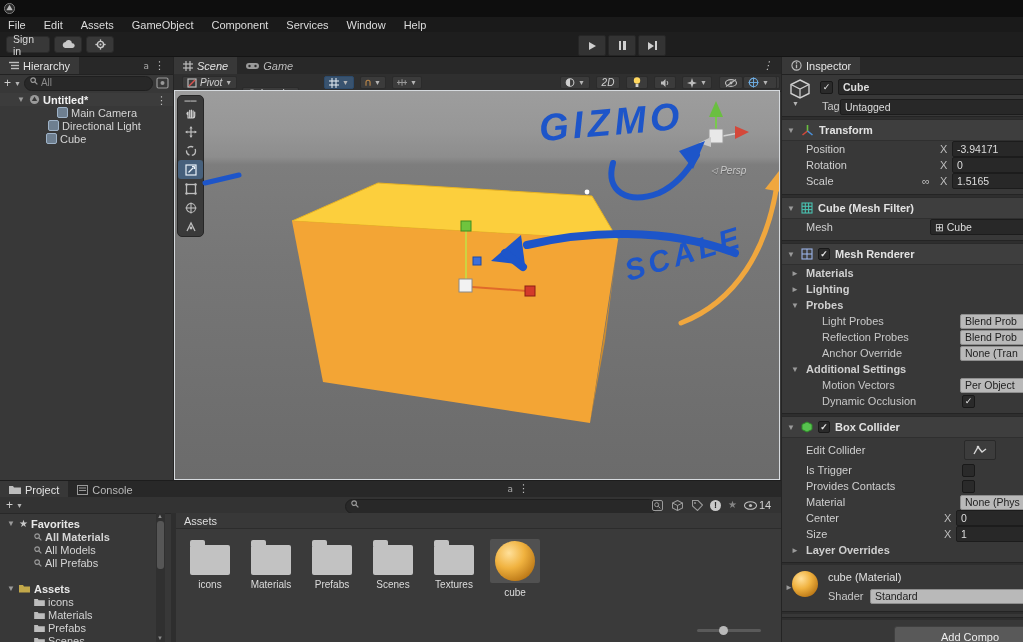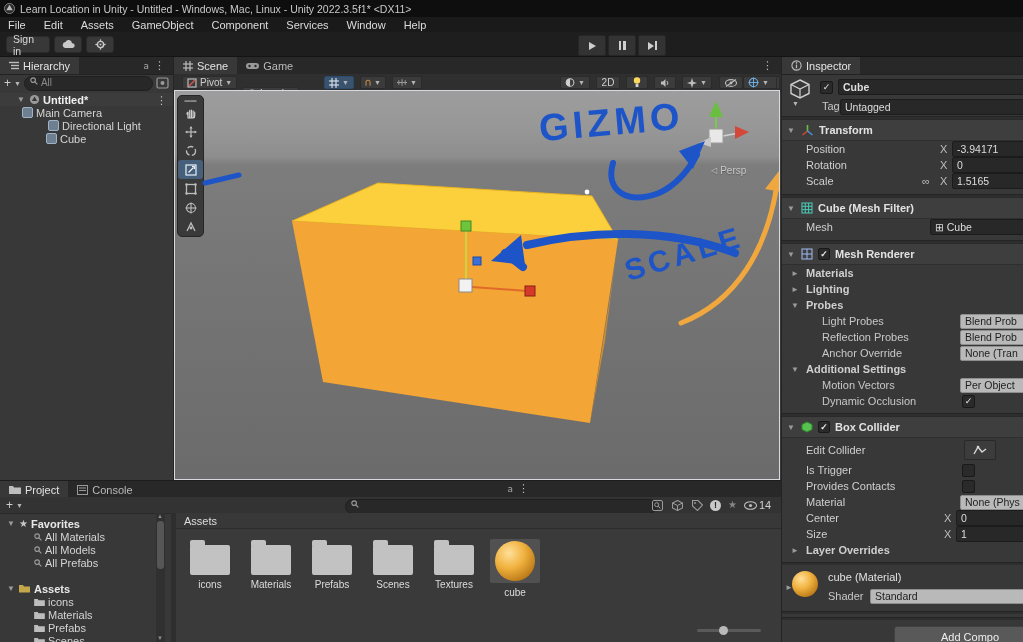--- a/index.html
+++ b/index.html
@@ -28,21 +28,21 @@
   .lockico{color:#a8a8a8;font-size:9px;font-family:"DejaVu Sans Mono",monospace;}
   
   .hierarchy{left:0;top:57px;width:174px;height:423px;background:#383838;border-right:1px solid #242424;box-sizing:border-box;}
   .htools{position:absolute;left:0;top:17px;right:0;height:18px;display:flex;align-items:center;padding:0 4px;gap:3px;box-sizing:border-box;}
   .searchpill{flex:1;height:13px;background:#282828;border:1px solid #1f1f1f;border-radius:8px;color:#8b8b8b;
               display:flex;align-items:flex-start;gap:3px;padding:0 5px;font-size:10px;}
   .treerow{display:flex;align-items:center;height:13px;gap:3px;color:#d4d4d4;font-size:11px;}
   .goico{width:9px;height:9px;border:1px solid #9fb3c8;border-radius:2px;background:#6e7f90;flex:0 0 auto;}
   .foldarrow{color:#9a9a9a;font-size:8px;width:10px;text-align:center;}
   
-  .scenepanel{left:174px;top:57px;width:607px;height:423px;background:#383838;}
+  .scenepanel{left:174px;top:57px;width:607px;height:423px;background:#383838;font-style:italic;}
   .stools{position:absolute;left:0;top:17px;right:0;height:17px;background:#2f2f2f;border-bottom:1px solid #232323;}
   .sbtn{position:absolute;top:2px;height:13px;background:#3b3b3b;border:1px solid #2b2b2b;border-radius:2px;
         display:flex;align-items:center;gap:3px;color:#cfcfcf;font-size:10px;padding:0 4px;box-sizing:border-box;}
   .sbtn.hl{background:#39536f;border-color:#2c4a6b;}
   .sbtn.dim{color:#7d7d7d;}
   .caret{font-size:7px;color:#b5b5b5;}
   .viewport{position:absolute;left:1px;top:34px;width:604px;height:388px;box-shadow:0 0 0 1px #d6dade;
             background:linear-gradient(180deg,#9d9d9d 0%,#979797 10%,#8d8d8d 17%,#7d7d7d 19%,#767676 45%,#6b6b6b 100%);overflow:hidden;}
   .palette{position:absolute;left:2px;top:4px;width:25px;background:#3a3a3a;border:1px solid #262626;border-radius:5px;}
   .palette .handle{height:7px;display:flex;align-items:center;justify-content:center;color:#888;font-size:6px;}
@@ -87,21 +87,20 @@
 </head>
 <body>
 
 <div id="app">
 
   <div class="abs titlebar">
     <svg width="11" height="11" viewBox="0 0 12 12">
         <circle cx="6" cy="6" r="5.5" fill="#2b2b2b" stroke="#888" stroke-width="1"></circle>
         <path d="M6 2 L9.5 8 L2.5 8 Z" fill="#bbb"></path>
       </svg>
-    <span>Learn Location in Unity - Untitled - Windows, Mac, Linux - Unity 2022.3.5f1* &lt;DX11&gt;</span>
   </div>
 
   <div class="abs menubar">
     <span>File</span>
     <span>Edit</span>
     <span>Assets</span>
     <span>GameObject</span>
     <span>Component</span>
     <span>Services</span>
     <span>Window</span>
@@ -179,21 +178,21 @@
     <div style="position:absolute;left:0;top:36px;right:0;">
       <div class="treerow" style="padding-left:16px;background:#3c3c3c;">
         <span class="foldarrow">▼</span>
         <svg width="11" height="11" viewBox="0 0 12 12">
             <circle cx="6" cy="6" r="5" fill="#9a9a9a"></circle>
             <path d="M6 2.6 L8.9 7.6 L3.1 7.6 Z" fill="#383838"></path>
           </svg>
         <b style="color:#f0f0f0;">Untitled*</b>
         <span class="kebab" style="margin-left:auto;margin-right:6px;">⋮</span>
       </div>
-      <div class="treerow" style="padding-left:22px;">
+      <div class="treerow" style="padding-left:29px;margin-left:28px;">
         <span class="goico"></span>
         <span>Main Camera</span>
       </div>
       <div class="treerow" style="padding-left:48px;">
         <span class="goico"></span>
         <span>Directional Light</span>
       </div>
       <div class="treerow" style="padding-left:46px;">
         <span class="goico"></span>
         <span>Cube</span>
@@ -658,21 +657,21 @@
         </svg>
       <span class="abs" style="left:759px;top:2px;color:#cfcfcf;">14</span>
     </div>
 
     <div class="ptree">
       <div class="treerow" style="padding-left:6px;margin-top:4px;">
         <span class="foldarrow">▼</span>
           <span class="star">★</span>
         <b style="color:#e8e8e8;">Favorites</b>
       </div>
-      <div class="treerow" style="padding-left:34px;">
+      <div class="treerow" style="padding-left:34px;font-weight:bold;">
         <svg width="8" height="8" viewBox="0 0 9 9">
             <circle cx="3.5" cy="3.5" r="2.6" fill="none" stroke="#9a9a9a" stroke-width="1.3"></circle>
             <line x1="5.6" y1="5.6" x2="8.3" y2="8.3" stroke="#9a9a9a" stroke-width="1.3"></line>
           </svg>
         <span>All Materials</span>
       </div>
       <div class="treerow" style="padding-left:34px;">
         <svg width="8" height="8" viewBox="0 0 9 9">
             <circle cx="3.5" cy="3.5" r="2.6" fill="none" stroke="#9a9a9a" stroke-width="1.3"></circle>
             <line x1="5.6" y1="5.6" x2="8.3" y2="8.3" stroke="#9a9a9a" stroke-width="1.3"></line>

